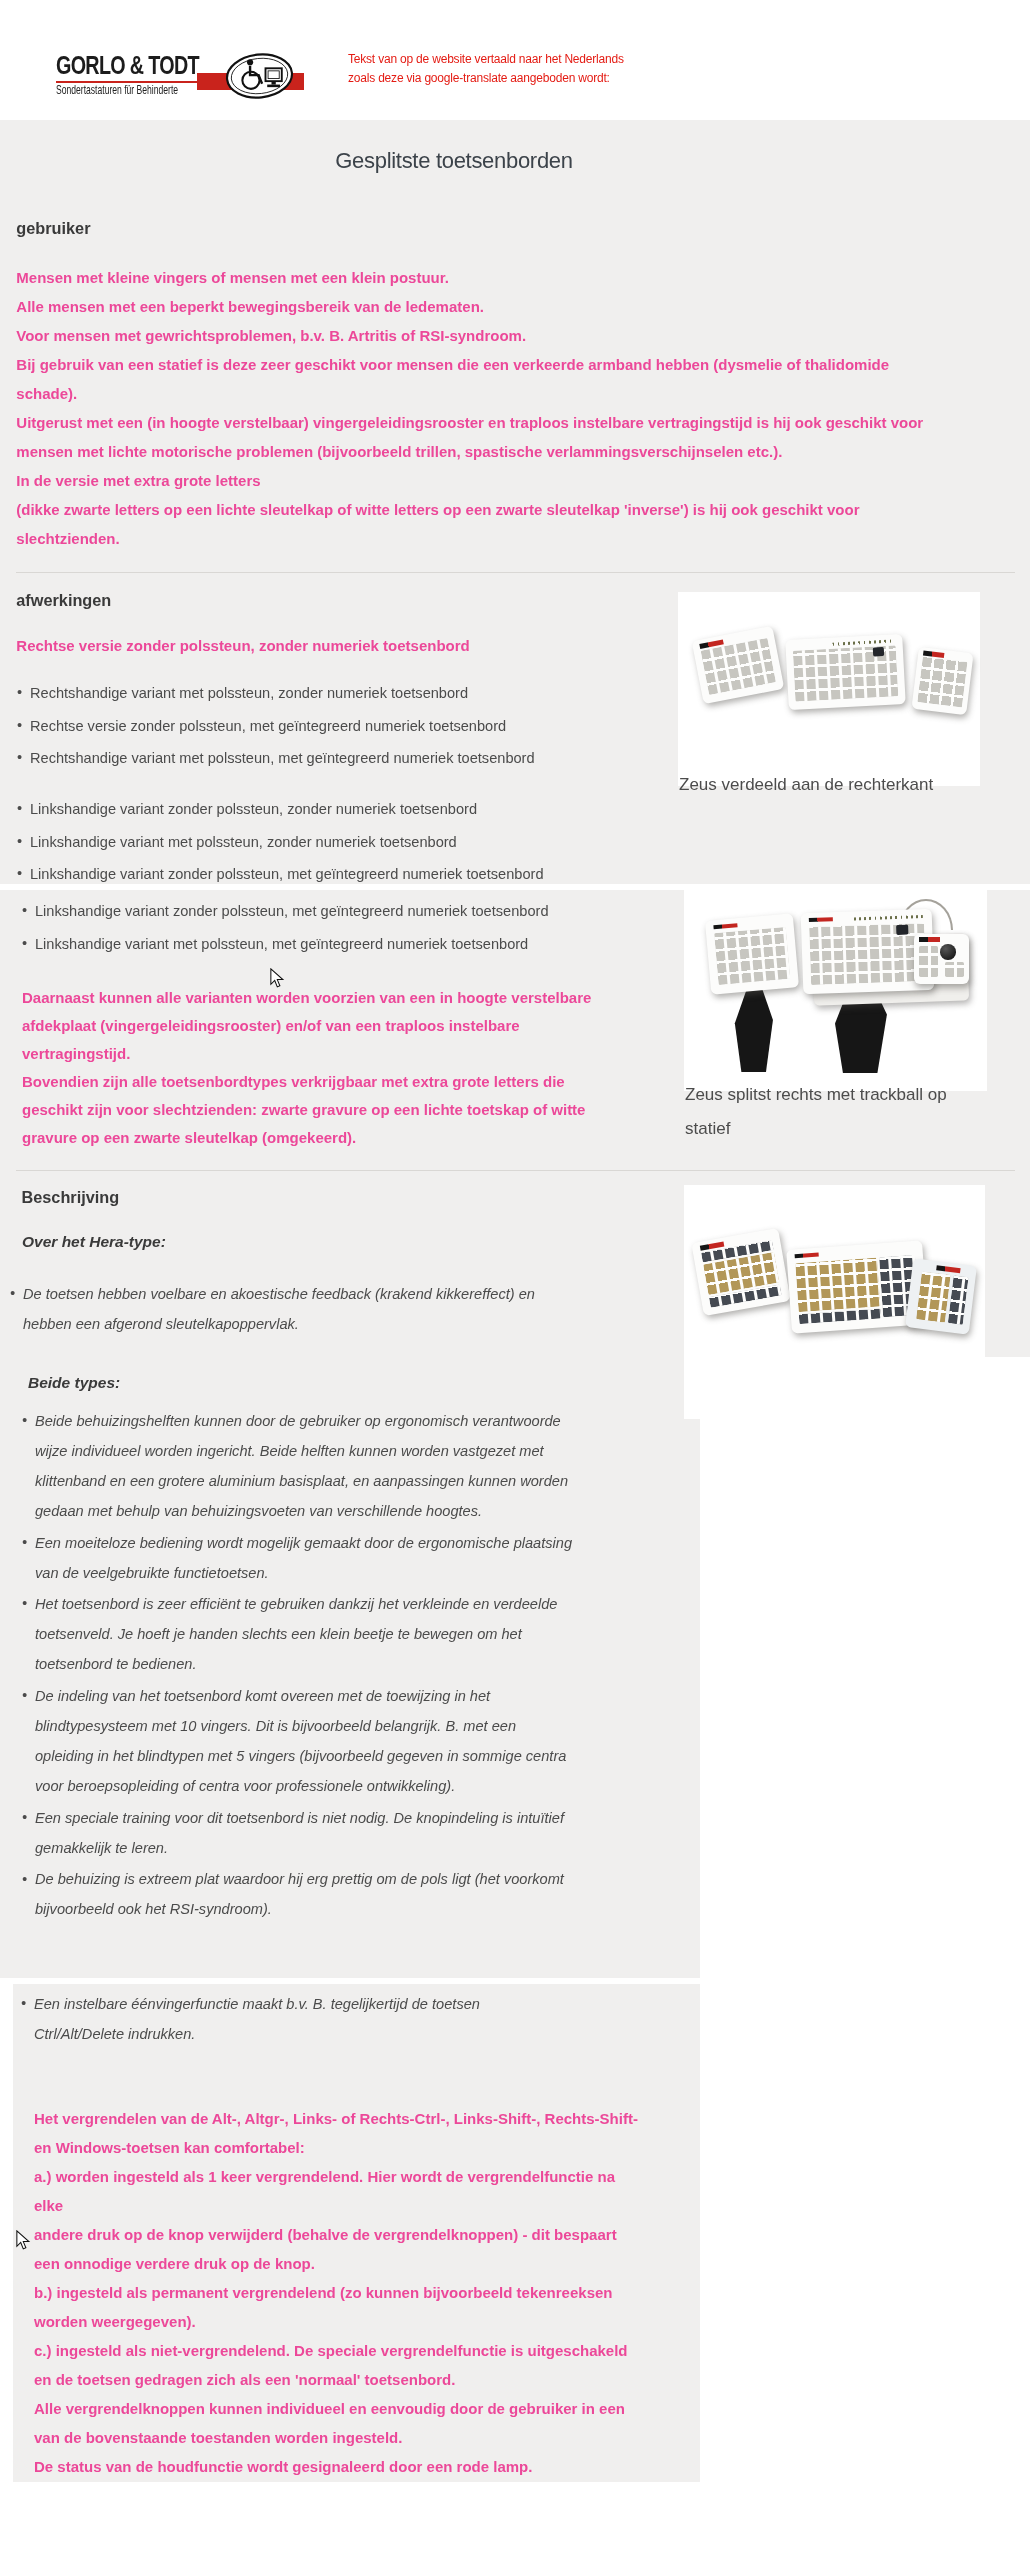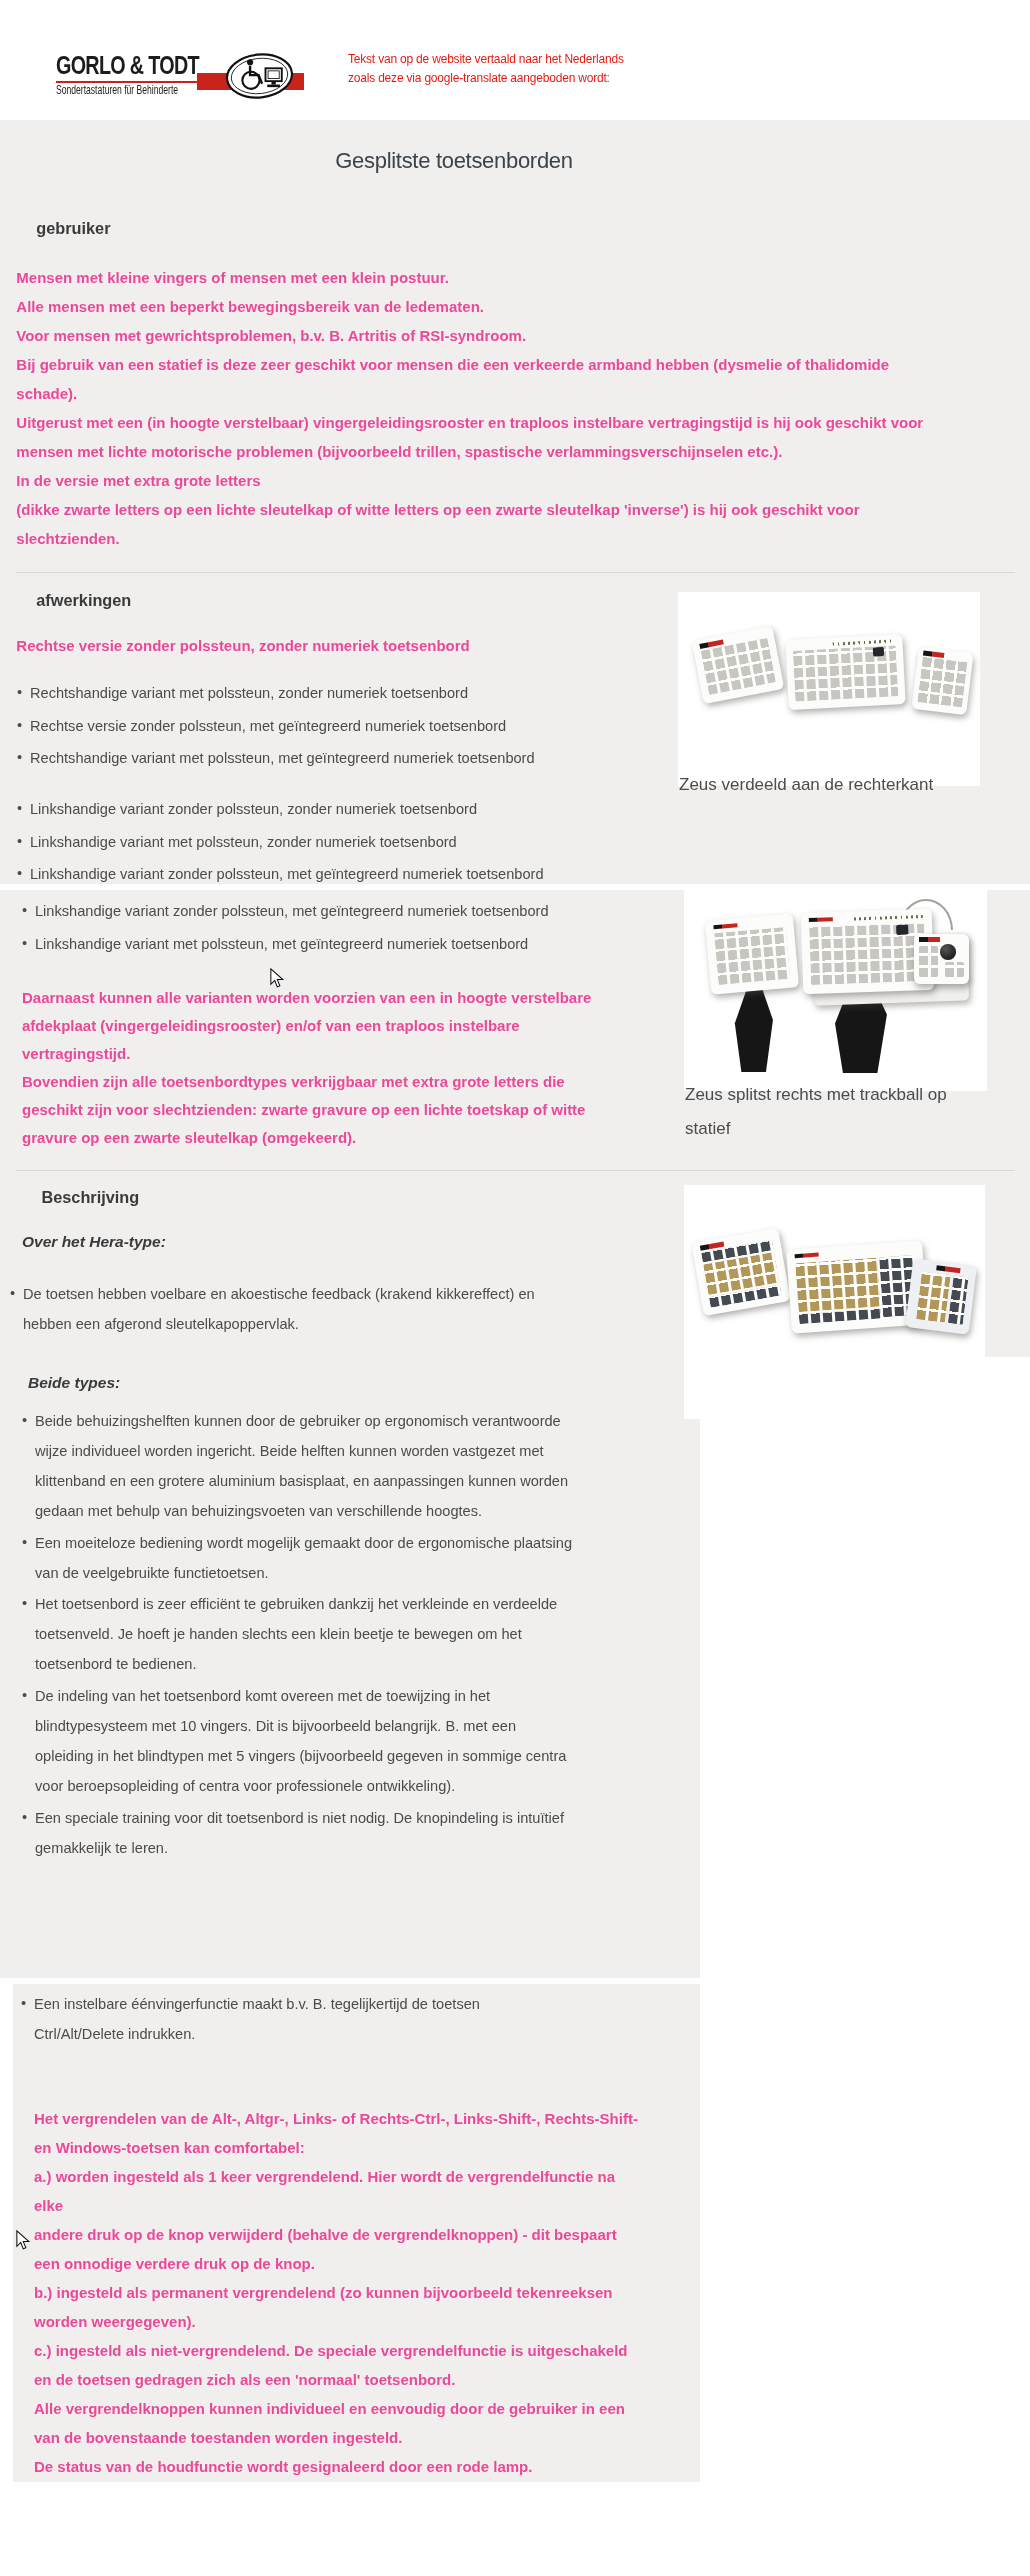--- a/index.html
+++ b/index.html
@@ -11,28 +11,28 @@
   .ml{white-space:pre-line;}
   
   .logo-title{font-weight:bold;color:#1c1c1c;font-size:26px;letter-spacing:-0.9px;
               transform:scaleX(.76);transform-origin:left top;line-height:26px;}
   .logo-sub{font-size:13px;color:#222;transform:scaleX(.66);transform-origin:left top;line-height:13.7px;}
   .red-line{position:absolute;background:#c9231c;}
   .note-red{position:absolute;color:#e41b13;font-size:12px;line-height:19px;letter-spacing:-0.2px;}
   
   .page-title{position:absolute;left:0;top:148px;width:908px;text-align:center;
               font-size:22px;letter-spacing:-0.3px;color:#3c434a;}
-  .h3{position:absolute;font-size:16.3px;font-weight:bold;color:#3a3a3a;margin-left:20px;}
+  .h3{position:absolute;font-size:16.3px;font-weight:bold;color:#3a3a3a;}
   .sub-h{position:absolute;font-size:15.5px;font-weight:bold;font-style:italic;color:#3a3a3a;}
   .body-t{position:absolute;font-size:15px;color:#ec4899;font-weight:bold;}
   ul{list-style:none;margin:0;padding:0;position:absolute;}
   li{position:relative;white-space:pre-line;font-size:14.6px;color:#4b4b4b;}
   li::before{content:"\2022";position:absolute;left:-13px;top:-0.9px;color:#4b4b4b;}
   .var-list li{line-height:19px;margin-bottom:13.7px;}
-  .wide-list li{line-height:30px;margin-bottom:1.7px;}
+  .wide-list li{line-height:30px;margin-bottom:1.7px;font-style:italic;}
   
   .figure{position:absolute;background:#fff;}
   .caption{position:absolute;font-size:17px;color:#4c4c4c;line-height:34px;}
   .kb{position:absolute;background:#fcfcfb;border-radius:6px;box-shadow:1.7px 3.4px 6px rgba(80,78,74,.45);}
   .keys{position:absolute;border-radius:1.7px;background-color:#c7c6c0;
         background-image:repeating-linear-gradient(90deg,rgba(255,255,255,0) 0 9.4px,#fdfdfc 9.4px 12px),
                          repeating-linear-gradient(0deg,rgba(255,255,255,0) 0 9.4px,#fdfdfc 9.4px 12px);}
   .keys.tan{background-color:#b29758;}
   .keys.dark{background-color:#454a52;}
   .stripe{position:absolute;height:4.3px;width:24px;
@@ -138,20 +138,22 @@
 van de veelgebruikte functietoetsen.</li>
   <li>Het toetsenbord is zeer efficiënt te gebruiken dankzij het verkleinde en verdeelde
 toetsenveld. Je hoeft je handen slechts een klein beetje te bewegen om het
 toetsenbord te bedienen.</li>
   <li>De indeling van het toetsenbord komt overeen met de toewijzing in het
 blindtypesysteem met 10 vingers. Dit is bijvoorbeeld belangrijk. B. met een
 opleiding in het blindtypen met 5 vingers (bijvoorbeeld gegeven in sommige centra
 voor beroepsopleiding of centra voor professionele ontwikkeling).</li>
   <li>Een speciale training voor dit toetsenbord is niet nodig. De knopindeling is intuïtief
 gemakkelijk te leren.</li>
+  <li>De behuizing is extreem plat waardoor hij erg prettig om de pols ligt (het voorkomt
+bijvoorbeeld ook het RSI-syndroom).</li>
 </ul>
 
 <ul class="wide-list" style="left:34px;top:1989px;width:653px;">
   <li>Een instelbare éénvingerfunctie maakt b.v. B. tegelijkertijd de toetsen
 Ctrl/Alt/Delete indrukken.</li>
 </ul>
 <div class="body-t ml" style="left:34px;top:2104px;width:653px;line-height:29px;">Het vergrendelen van de Alt-, Altgr-, Links- of Rechts-Ctrl-, Links-Shift-, Rechts-Shift-
 en Windows-toetsen kan comfortabel:
 a.) worden ingesteld als 1 keer vergrendelend. Hier wordt de vergrendelfunctie na
 elke

